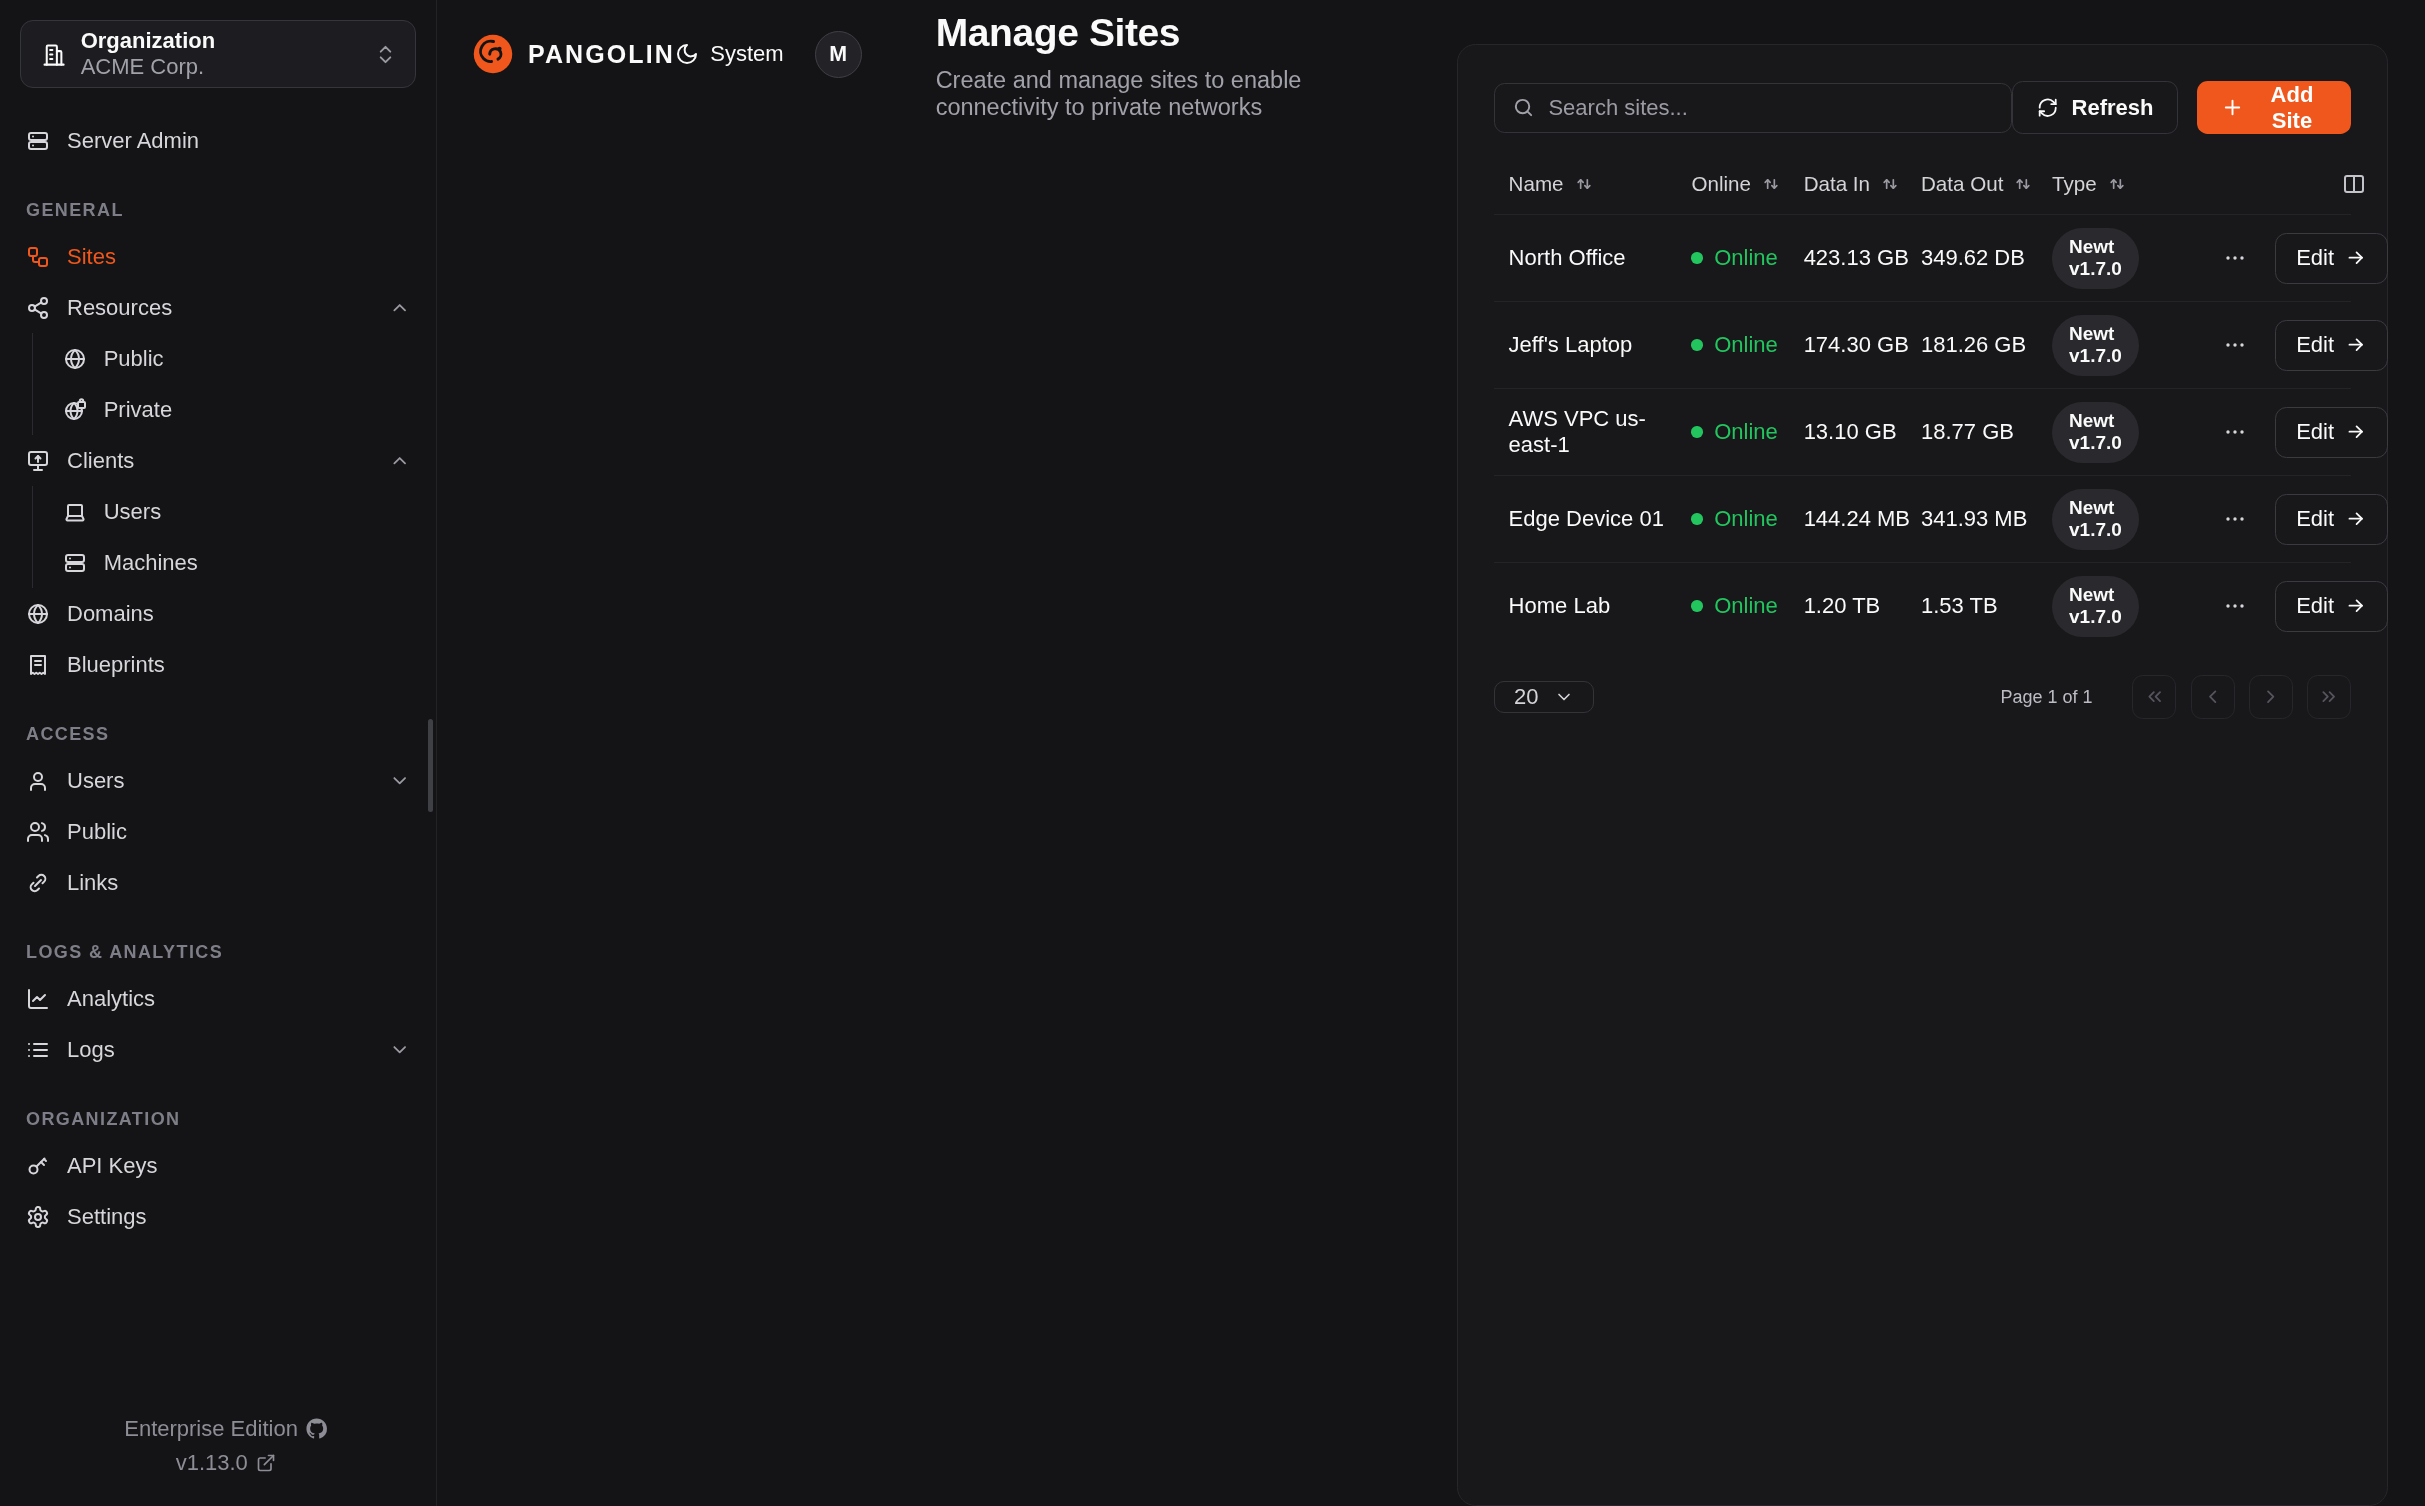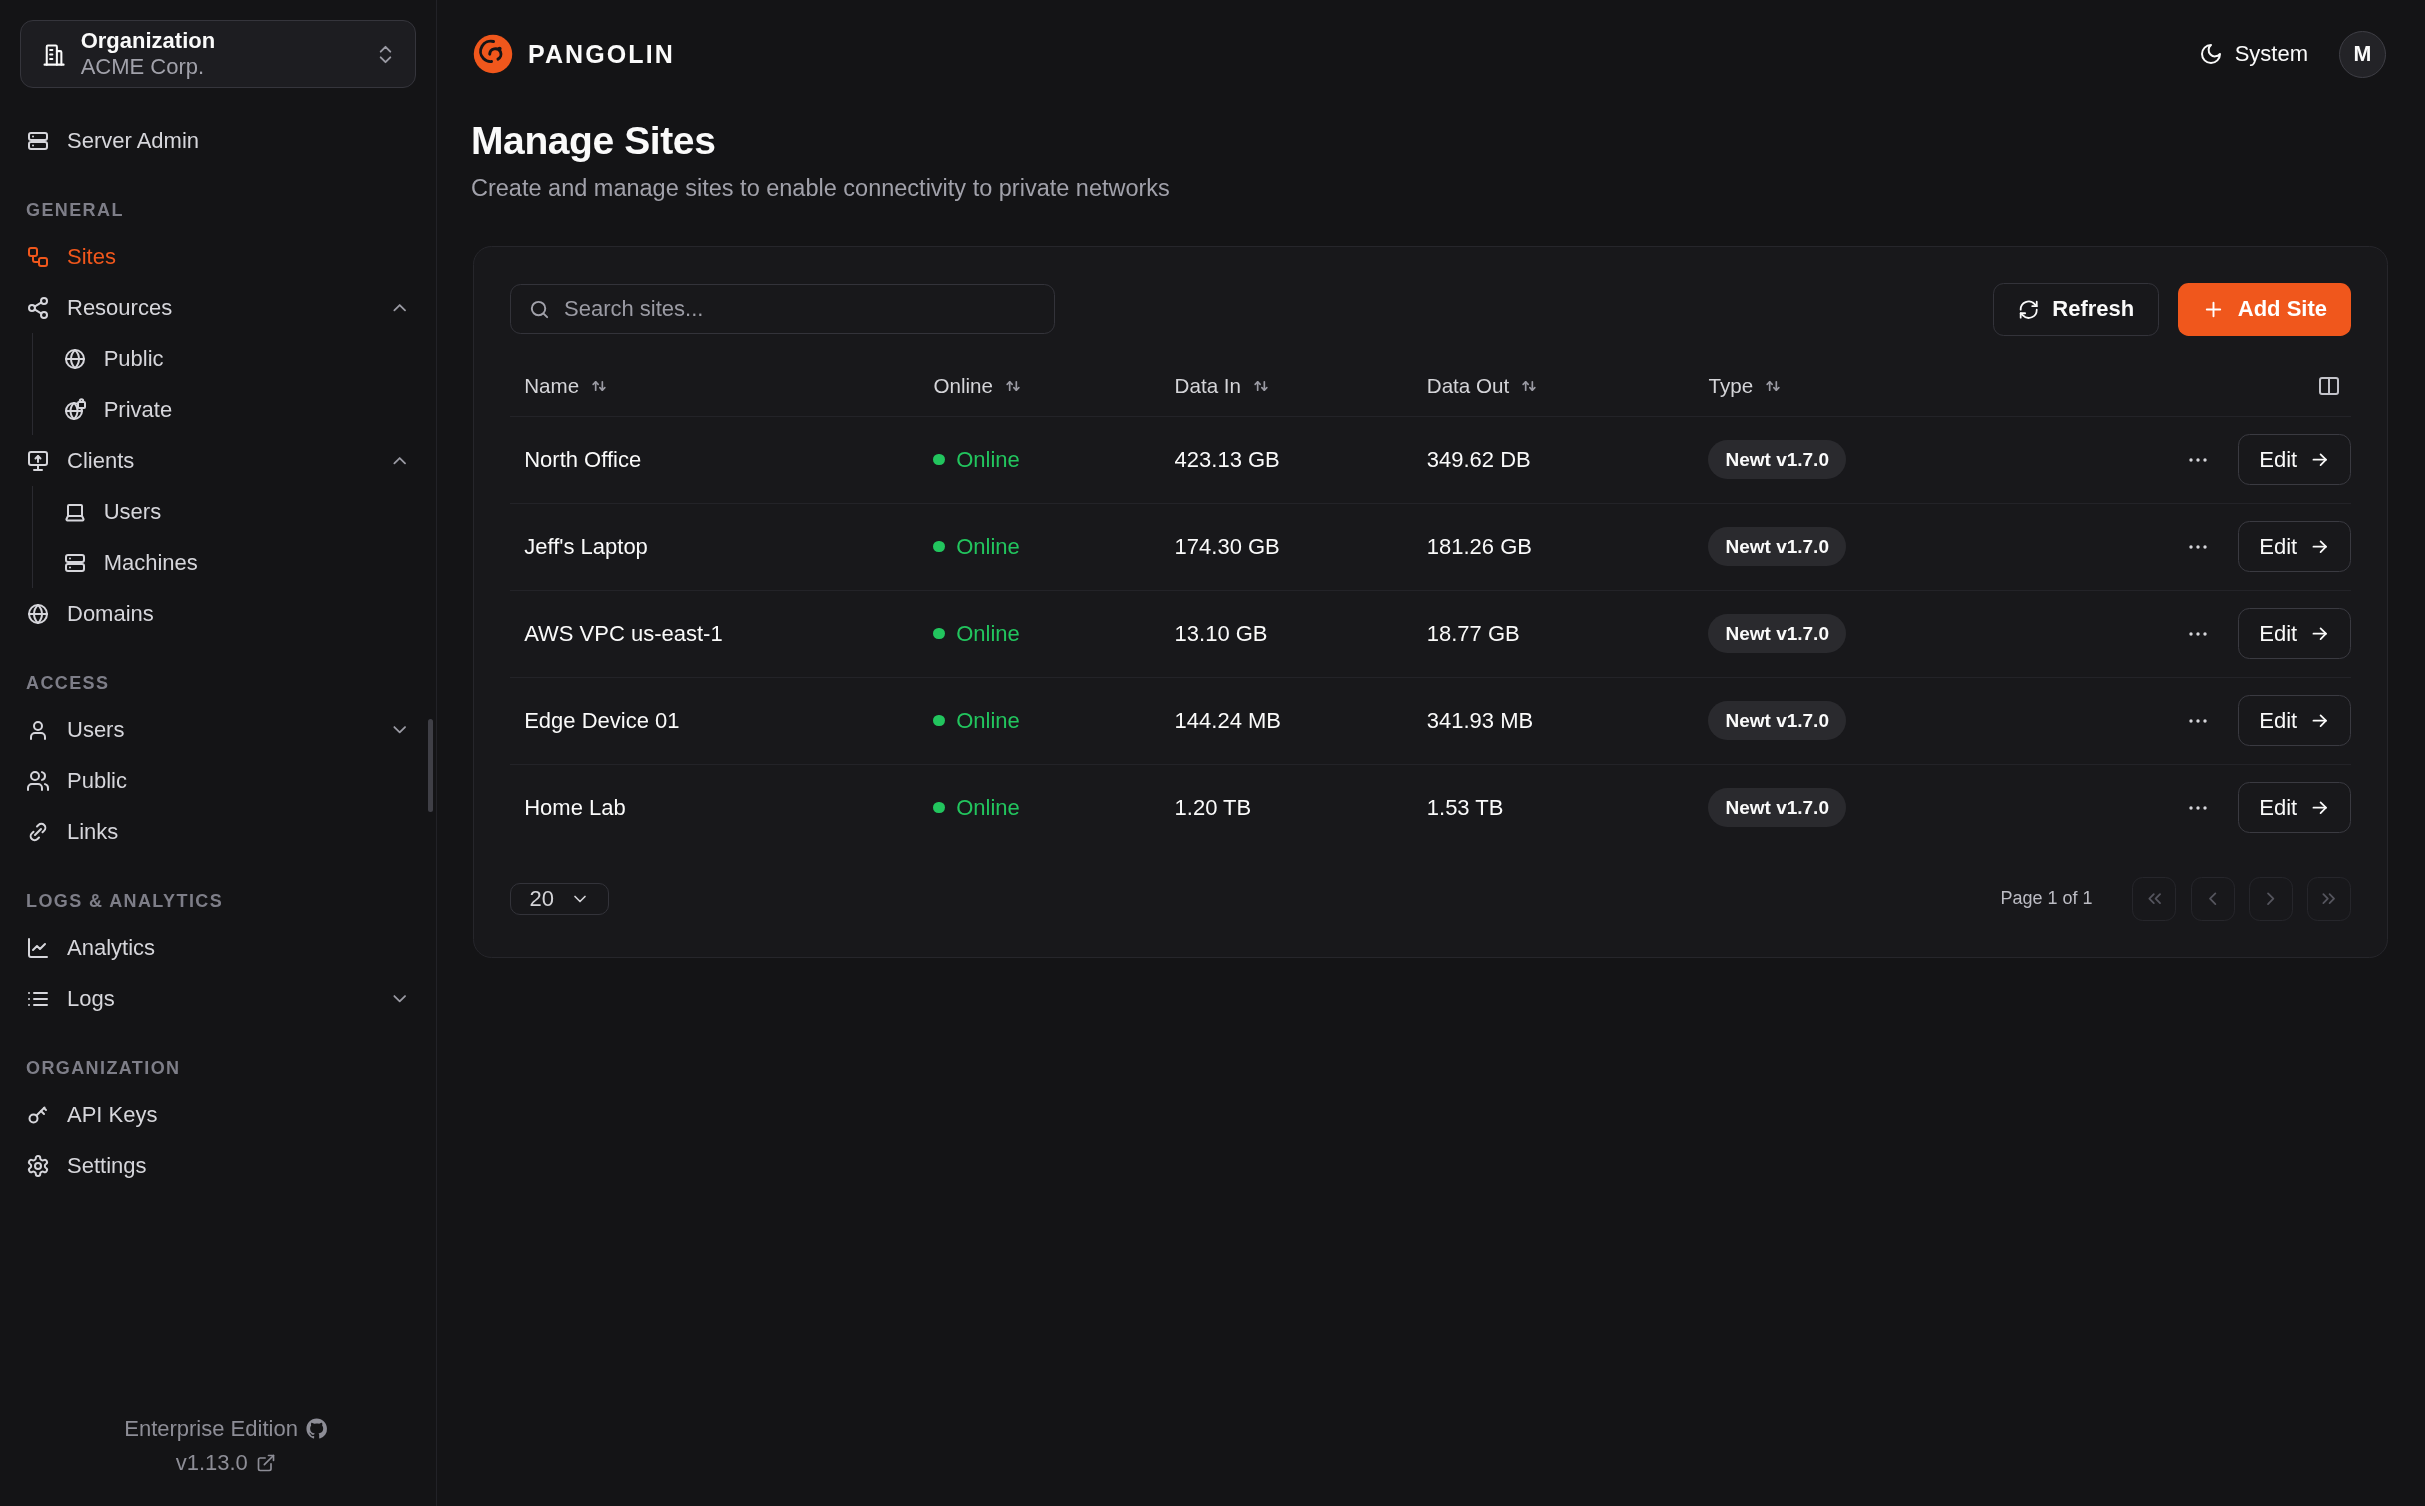--- a/index.html
+++ b/index.html
@@ -47,21 +47,21 @@
   .sidebar-footer{
     padding:0 0 26px 16px; text-align:center; color:#8d8d96; font-size:22px;
   }
   .sf-line{display:flex; align-items:center; justify-content:center; gap:8.5px; height:34px;}
   .scroll-thumb{
     position:absolute; right:2.8px; top:719px; width:5px; height:93px;
     background:#3f3f46; border-radius:2.8px;
   }
 
   
-  .main{flex:1; display:flex; flex-direction:column; min-width:0;}
+  .main{flex:1; display:flex; flex-direction:row; min-width:0;}
   .topbar{
     height:108px; flex:none; display:flex; align-items:center;
     justify-content:space-between; padding:0 40px 0 34px;
   }
   .brand{display:flex; align-items:center; gap:13px;}
   .brand-name{font-weight:700; font-size:25px; letter-spacing:2.1px;}
   .top-right{display:flex; align-items:center; gap:31px;}
   .theme-toggle{display:flex; align-items:center; gap:11.4px; cursor:pointer;}
   .avatar{
     width:47px; height:47px; border-radius:50%; background:#232327;
@@ -247,20 +247,27 @@
 
       <div class="nav-item">
         <svg class="icon" width="24" height="24" viewBox="0 0 24 24" fill="none" stroke="currentColor" stroke-width="2" stroke-linecap="round" stroke-linejoin="round">
             <circle cx="12" cy="12" r="9"></circle>
             <path d="M3 12h18"></path>
             <path d="M12 3c2.5 2.4 4 5.5 4 9s-1.5 6.6-4 9c-2.5-2.4-4-5.5-4-9s1.5-6.6 4-9"></path>
           </svg>
         <span>Domains</span>
       </div>
 
+      <div class="nav-item">
+        <svg class="icon" width="24" height="24" viewBox="0 0 24 24" fill="none" stroke="currentColor" stroke-width="2" stroke-linecap="round" stroke-linejoin="round">
+            <path d="M5 3v18l1.75-1.3L8.5 21l1.75-1.3L12 21l1.75-1.3L15.5 21l1.75-1.3L19 21V3H5Z"></path>
+            <path d="M9 8h6M9 12h6"></path>
+          </svg>
+        <span>Blueprints</span>
+      </div>
 
       <div class="section-label">ACCESS</div>
 
       <div class="nav-item">
         <svg class="icon" width="24" height="24" viewBox="0 0 24 24" fill="none" stroke="currentColor" stroke-width="2" stroke-linecap="round" stroke-linejoin="round">
             <circle cx="12" cy="8" r="4"></circle>
             <path d="M19 21v-2a4 4 0 0 0-4-4H9a4 4 0 0 0-4 4v2"></path>
           </svg>
         <span>Users</span>
         <span class="spacer"></span>

